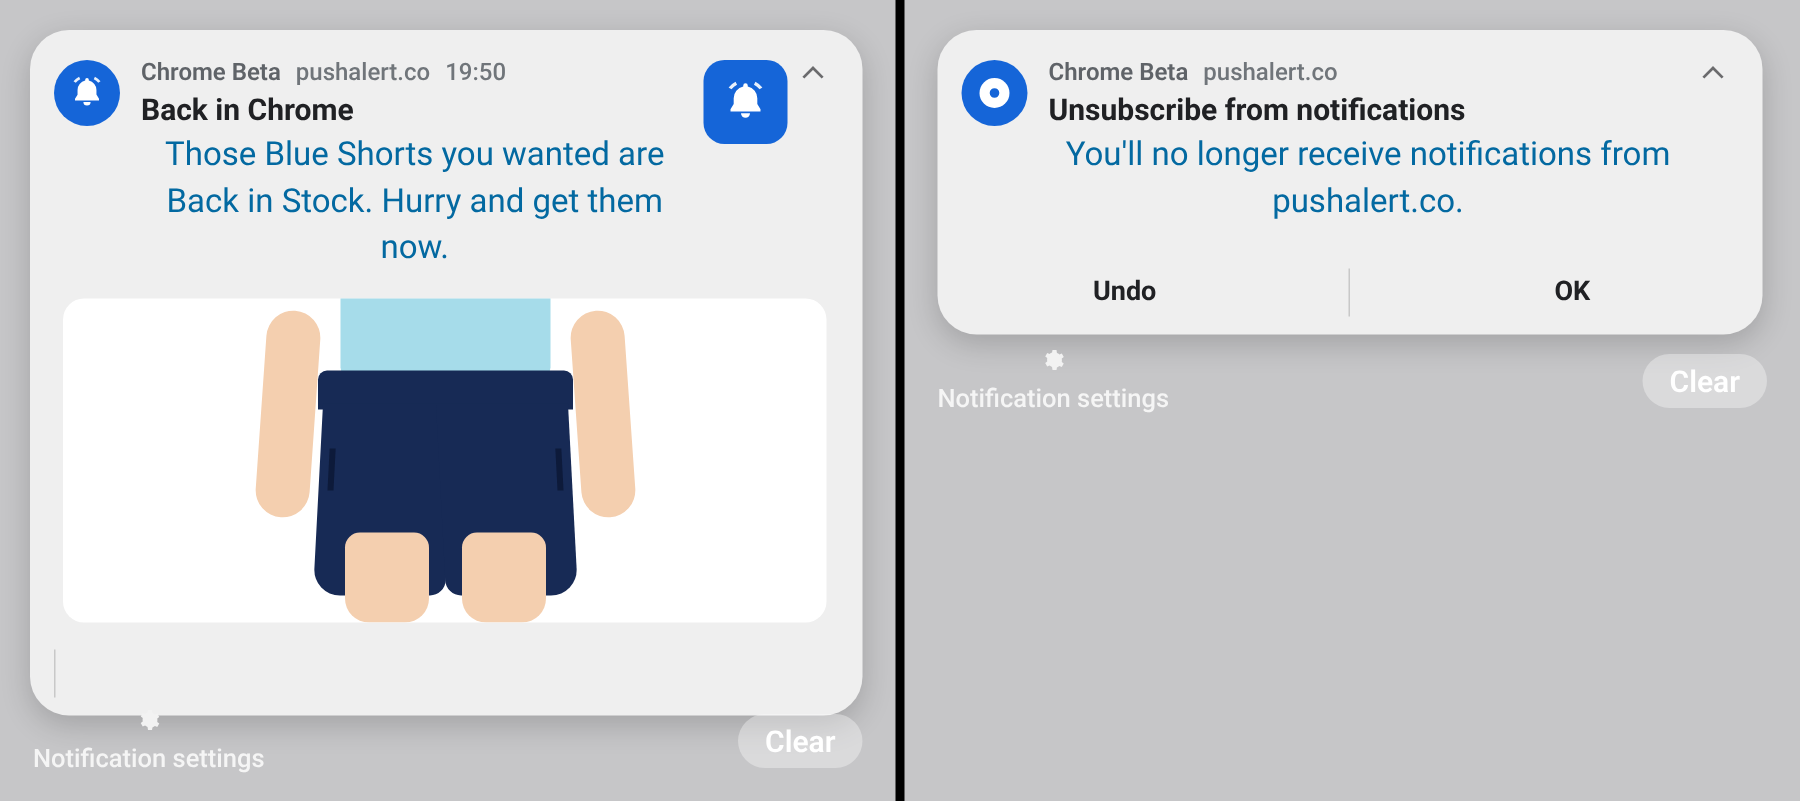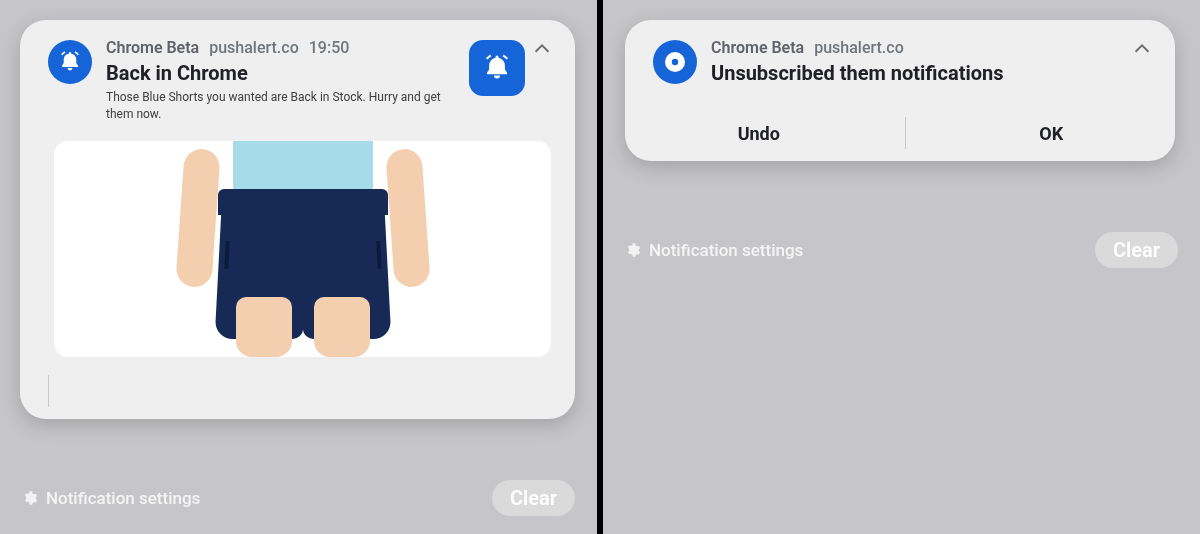--- a/index.html
+++ b/index.html
@@ -28,21 +28,21 @@
       flex: 1 1 50%;
       border-left: 3px solid #000;
     }
 
     
     .card {
       position: absolute;
       background: #efefef;
       border-radius: 26px;
       box-shadow: 0 6px 20px rgba(0,0,0,0.18);
-      padding: 18px 18px 0 28px;
+      padding: 18px 18px 0 16px;
     }
     .card-left {
       left: 20px;
       top: 20px;
       width: 555px;
     }
     .card-right {
       left: 22px;
       top: 20px;
       width: 550px;
@@ -80,23 +80,24 @@
       margin-bottom: 4px;
     }
     .meta .app { color: #5f6368; font-weight: 600; }
     .title {
       font-size: 20px;
       font-weight: 700;
       color: #202124;
       margin-bottom: 4px;
     }
     .body {
-      font-size: 12px;
-      color: #404040;
+      font-size: 22px;
+      color: #0369a1;
       line-height: 1.4;
+      text-align: center;
     }
     .thumb {
       width: 56px;
       height: 56px;
       border-radius: 14px;
       background: #1565d8;
       display: flex;
       align-items: center;
       justify-content: center;
       color: #fff;
@@ -161,20 +162,21 @@
     .bb-right { top: 232px; }
 
     .settings-link {
       display: flex;
       align-items: center;
       gap: 8px;
       color: #f5f5f5;
       font-size: 17px;
       font-weight: 500;
       cursor: pointer;
+      flex-direction: column;
     }
     .settings-link svg { width: 16px; height: 16px; fill: #f2f2f2; }
 
     .clear-btn {
       background: rgba(255,255,255,0.35);
       color: #ffffff;
       font-size: 20px;
       font-weight: 600;
       padding: 6px 18px;
       border-radius: 18px;
@@ -334,21 +336,22 @@
             <circle cx="12" cy="12" r="10" fill="none" stroke="#1565d8" stroke-width="0"></circle>
             <circle cx="12" cy="12" r="4.2" fill="none" stroke="#fff" stroke-width="2"></circle>
           </svg>
         </div>
 
         <div class="head-text">
           <div class="meta">
             <span class="app">Chrome Beta</span>
             <span>pushalert.co</span>
           </div>
-          <div class="title">Unsubscribed them notifications</div>
+          <div class="title">Unsubscribe from notifications</div>
+          <div class="body">You'll no longer receive notifications from pushalert.co.</div>
         </div>
 
         <div class="chevron">
           <svg viewBox="0 0 24 24">
               <polyline points="5 15 12 8 19 15"></polyline>
             </svg>
         </div>
       </div>
 
       <div class="actions" style="margin-top:16px;gap:40px;">

